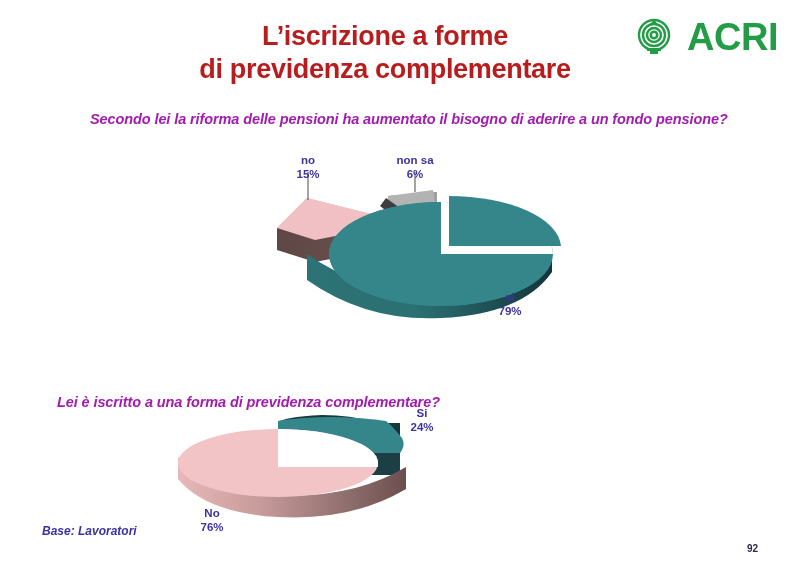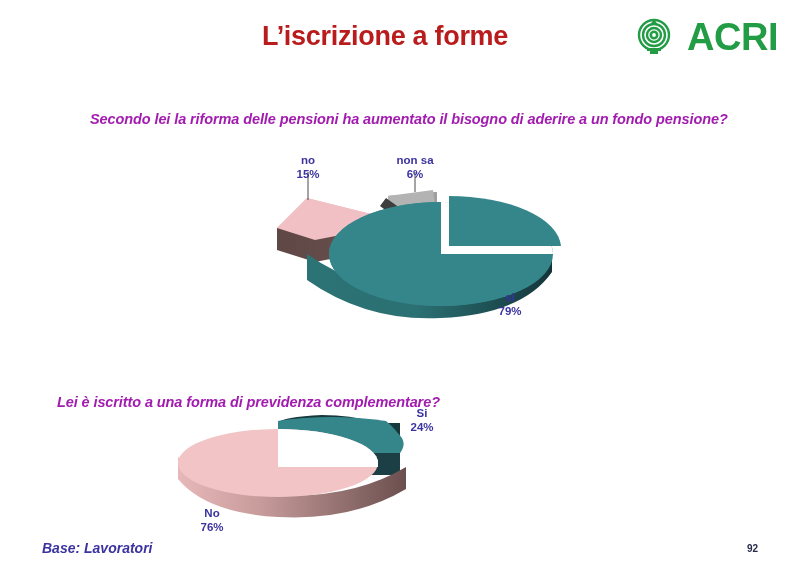--- a/index.html
+++ b/index.html
@@ -42,37 +42,38 @@
   .chart svg{display:block;width:100%;height:100%;overflow:visible;}
 
   .slice-label{
     font-family:"Liberation Sans","DejaVu Sans",sans-serif;
     font-size:11.5px;font-weight:bold;fill:#3b33a0;text-anchor:middle;
   }
   .leader{stroke:#4a4a4a;stroke-width:1;}
 
   
   .footer-base{
-    position:absolute;left:42px;top:540px;font-style:italic;font-weight:bold;
-    font-size:14px;color:#3b33a0;
+    position:absolute;left:42px;top:524px;font-style:italic;font-weight:bold;
+    font-size:12px;color:#3b33a0;
   }
   .page-num{
     position:absolute;right:52px;top:543px;font-size:10px;font-weight:bold;
     color:#2a2a4a;
     text-align:center;
   }
 </style>
 </head>
 <body>
 
 <div class="slide">
 
 
   <div class="title">
     <div>L’iscrizione a forme</div>
+    <div>di previdenza complementare</div>
   </div>
 
   <div class="acri-logo">
     <svg class="acri-mark" viewBox="0 0 40 40">
       <g fill="none" stroke="#239c46">
         <circle cx="20" cy="18" r="15" stroke-width="2.4"></circle>
         <circle cx="20" cy="18" r="11" stroke-width="2.4"></circle>
         <circle cx="20" cy="18" r="7" stroke-width="2.4"></circle>
         <circle cx="20" cy="18" r="3.2" stroke-width="2.6"></circle>
       </g>

